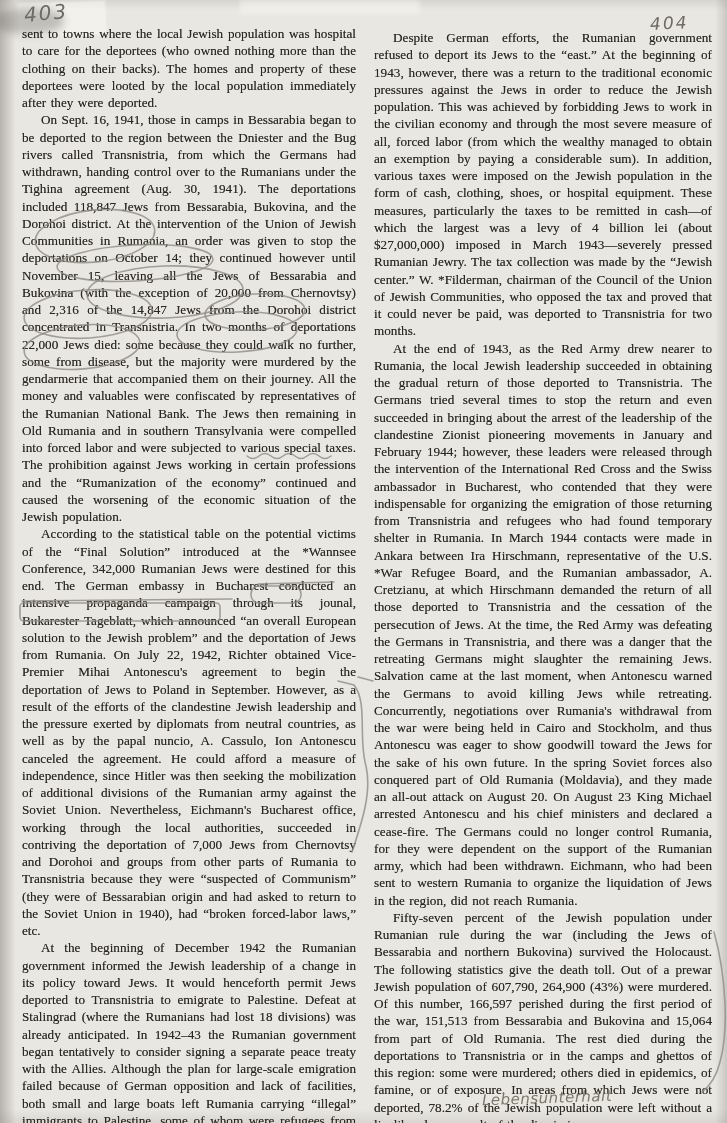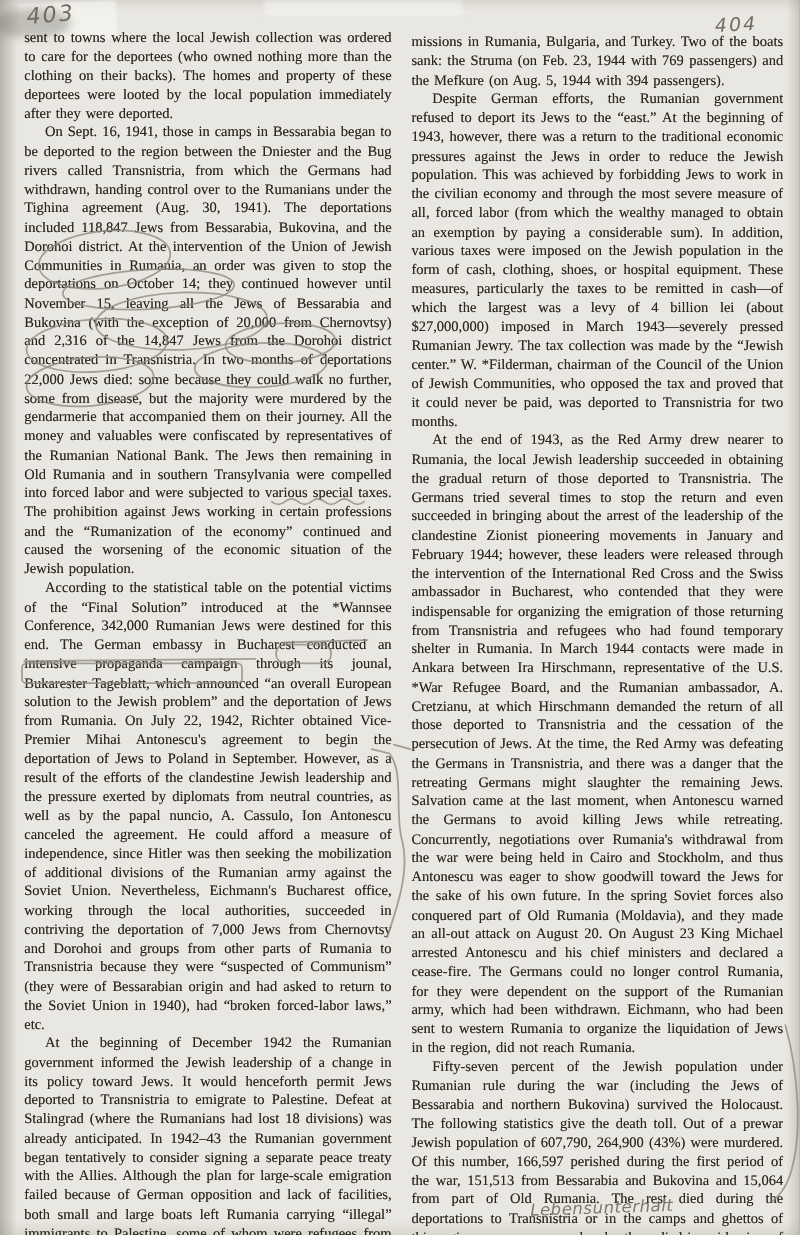--- a/index.html
+++ b/index.html
@@ -56,28 +56,27 @@
 <div class="scan">
 
   <div class="label-patch"></div>
   <div class="patch2"></div>
   <div class="smudge"></div>
 
   <span class="hand pn-left">403</span>
   <span class="hand pn-right">404</span>
 
   <div class="col left">
-    <p>sent to towns where the local Jewish collection was ordered to care for the deportees (who owned nothing more than the clothing on their backs). The homes and property of these deportees were looted by the local population immediately after they were deported.</p>
+    <p>sent to towns where the local Jewish population was hospital to care for the deportees (who owned nothing more than the clothing on their backs). The homes and property of these deportees were looted by the local population immediately after they were deported.</p>
     <p class="indent">On Sept. 16, 1941, those in camps in Bessarabia began to be deported to the region between the Dniester and the Bug rivers called Transnistria, from which the Germans had withdrawn, handing control over to the Rumanians under the Tighina agreement (Aug. 30, 1941). The deportations included 118,847 Jews from Bessarabia, Bukovina, and the Dorohoi district. At the intervention of the Union of Jewish Communities in Rumania, an order was given to stop the deportations on October 14; they continued however until November 15, leaving all the Jews of Bessarabia and Bukovina (with the exception of 20,000 from Chernovtsy) and 2,316 of the 14,847 Jews from the Dorohoi district concentrated in Transnistria. In two months of deportations 22,000 Jews died: some because they could walk no further, some from disease, but the majority were murdered by the gendarmerie that accompanied them on their journey. All the money and valuables were confiscated by representatives of the Rumanian National Bank. The Jews then remaining in Old Rumania and in southern Transylvania were compelled into forced labor and were subjected to various special taxes. The prohibition against Jews working in certain professions and the “Rumanization of the economy” continued and caused the worsening of the economic situation of the Jewish population.</p>
     <p class="indent">According to the statistical table on the potential victims of the “Final Solution” introduced at the *Wannsee Conference, 342,000 Rumanian Jews were destined for this end. The German embassy in Bucharest conducted an intensive propaganda campaign through its jounal, Bukarester Tageblatt, which announced “an overall European solution to the Jewish problem” and the deportation of Jews from Rumania. On July 22, 1942, Richter obtained Vice-Premier Mihai Antonescu's agreement to begin the deportation of Jews to Poland in September. However, as a result of the efforts of the clandestine Jewish leadership and the pressure exerted by diplomats from neutral countries, as well as by the papal nuncio, A. Cassulo, Ion Antonescu canceled the agreement. He could afford a measure of independence, since Hitler was then seeking the mobilization of additional divisions of the Rumanian army against the Soviet Union. Nevertheless, Eichmann's Bucharest office, working through the local authorities, succeeded in contriving the deportation of 7,000 Jews from Chernovtsy and Dorohoi and groups from other parts of Rumania to Transnistria because they were “suspected of Communism” (they were of Bessarabian origin and had asked to return to the Soviet Union in 1940), had “broken forced-labor laws,” etc.</p>
     <p class="indent">At the beginning of December 1942 the Rumanian government informed the Jewish leadership of a change in its policy toward Jews. It would henceforth permit Jews deported to Transnistria to emigrate to Palestine. Defeat at Stalingrad (where the Rumanians had lost 18 divisions) was already anticipated. In 1942–43 the Rumanian government began tentatively to consider signing a separate peace treaty with the Allies. Although the plan for large-scale emigration failed because of German opposition and lack of facilities, both small and large boats left Rumania carrying “illegal” immigrants to Palestine, some of whom were refugees from Bukovina, Poland, Hungary, and Slovakia. Between 1939 and August 1944 (when Rumania withdrew from the war) 13 boats left Rumania, carrying 13,000 refugees, and even this limited activity was about to cease, as a result of German pressure exerted through diplomatic</p>
   </div>
 
   <div class="col right">
-    <p>missions in Rumania, Bulgaria, and Turkey. Two of the boats sank: the Struma (on Feb. 23, 1944 with 769 passengers) and the Mefkure (on Aug. 5, 1944 with 394 passengers).</p>
     <p class="indent">Despite German efforts, the Rumanian government refused to deport its Jews to the “east.” At the beginning of 1943, however, there was a return to the traditional economic pressures against the Jews in order to reduce the Jewish population. This was achieved by forbidding Jews to work in the civilian economy and through the most severe measure of all, forced labor (from which the wealthy managed to obtain an exemption by paying a considerable sum). In addition, various taxes were imposed on the Jewish population in the form of cash, clothing, shoes, or hospital equipment. These measures, particularly the taxes to be remitted in cash—of which the largest was a levy of 4 billion lei (about $27,000,000) imposed in March 1943—severely pressed Rumanian Jewry. The tax collection was made by the “Jewish center.” W. *Filderman, chairman of the Council of the Union of Jewish Communities, who opposed the tax and proved that it could never be paid, was deported to Transnistria for two months.</p>
     <p class="indent">At the end of 1943, as the Red Army drew nearer to Rumania, the local Jewish leadership succeeded in obtaining the gradual return of those deported to Transnistria. The Germans tried several times to stop the return and even succeeded in bringing about the arrest of the leadership of the clandestine Zionist pioneering movements in January and February 1944; however, these leaders were released through the intervention of the International Red Cross and the Swiss ambassador in Bucharest, who contended that they were indispensable for organizing the emigration of those returning from Transnistria and refugees who had found temporary shelter in Rumania. In March 1944 contacts were made in Ankara between Ira Hirschmann, representative of the U.S. *War Refugee Board, and the Rumanian ambassador, A. Cretzianu, at which Hirschmann demanded the return of all those deported to Transnistria and the cessation of the persecution of Jews. At the time, the Red Army was defeating the Germans in Transnistria, and there was a danger that the retreating Germans might slaughter the remaining Jews. Salvation came at the last moment, when Antonescu warned the Germans to avoid killing Jews while retreating. Concurrently, negotiations over Rumania's withdrawal from the war were being held in Cairo and Stockholm, and thus Antonescu was eager to show goodwill toward the Jews for the sake of his own future. In the spring Soviet forces also conquered part of Old Rumania (Moldavia), and they made an all-out attack on August 20. On August 23 King Michael arrested Antonescu and his chief ministers and declared a cease-fire. The Germans could no longer control Rumania, for they were dependent on the support of the Rumanian army, which had been withdrawn. Eichmann, who had been sent to western Rumania to organize the liquidation of Jews in the region, did not reach Rumania.</p>
     <p class="indent">Fifty-seven percent of the Jewish population under Rumanian rule during the war (including the Jews of Bessarabia and northern Bukovina) survived the Holocaust. The following statistics give the death toll. Out of a prewar Jewish population of 607,790, 264,900 (43%) were murdered. Of this number, 166,597 perished during the first period of the war, 151,513 from Bessarabia and Bukovina and 15,064 from part of Old Rumania. The rest died during the deportations to Transnistria or in the camps and ghettos of this region: some were murdered; others died in epidemics, of famine, or of exposure. In areas from which Jews were not deported, 78.2% of the Jewish population were left without a livelihood as a result of the discrimina-</p>
   </div>
 
   <svg class="overlay" width="727" height="1123" viewBox="0 0 727 1123">
 
     <ellipse class="pencil" cx="95" cy="236" rx="60" ry="26" transform="rotate(-6 95 236)"></ellipse>
     <ellipse class="pencil" cx="135" cy="263" rx="78" ry="18" transform="rotate(-3 135 263)"></ellipse>
     <ellipse class="pencil" cx="165" cy="292" rx="78" ry="26" transform="rotate(-2 165 292)"></ellipse>

